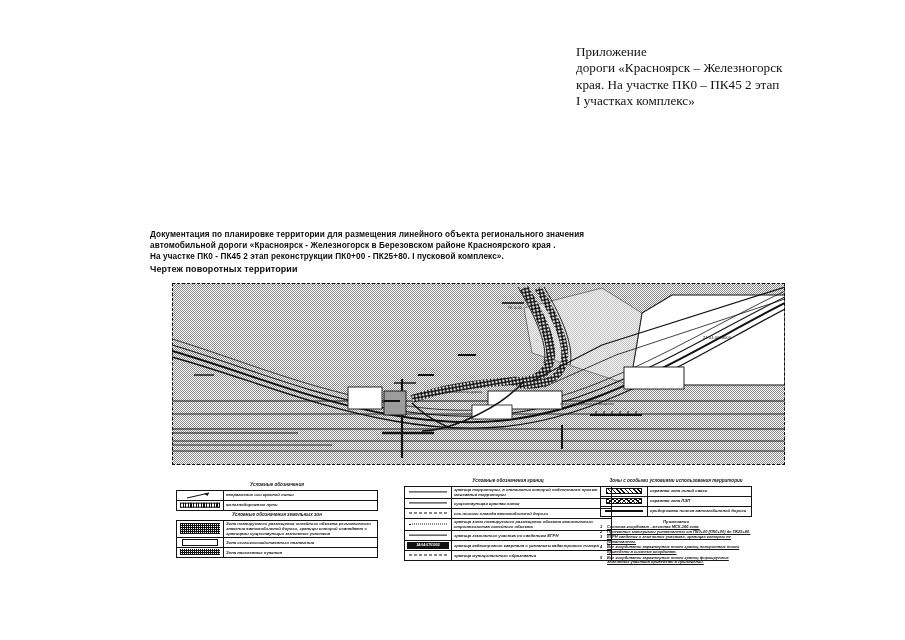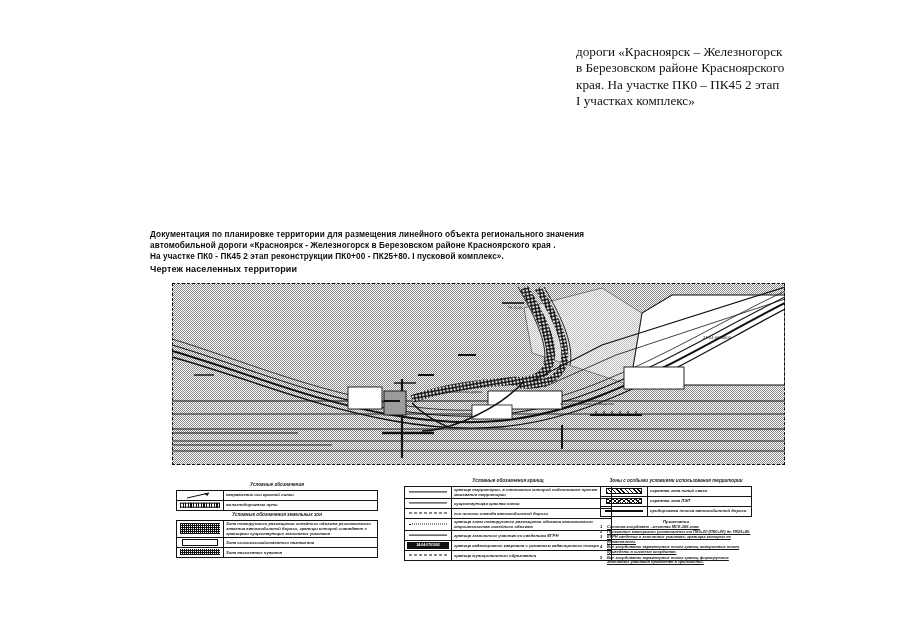--- a/index.html
+++ b/index.html
@@ -124,31 +124,31 @@
     font-size:4px;line-height:4.8px;color:#191616;flex:1;
     text-decoration:underline;text-decoration-thickness:0.3px;
   }
 </style>
 </head>
 <body>
 
 <div class="page">
 
   <div class="appendix">
+    <div>Приложение</div>
     <div>дороги «Красноярск – Железногорск</div>
-    <div>в Березовском районе Красноярского</div>
     <div>края. На участке ПК0 – ПК45 2 этап</div>
     <div>I участках комплекс»</div>
   </div>
 
   <div class="subtitle">
     <div>Документация по планировке территории для размещения линейного объекта регионального значения</div>
     <div>автомобильной дороги «Красноярск - Железногорск в Березовском районе Красноярского края .</div>
     <div>На участке ПК0 - ПК45 2 этап реконструкции ПК0+00 - ПК25+80. I пусковой комплекс».</div>
-    <div class="l4">Чертеж населенных территории</div>
+    <div class="l4">Чертеж поворотных территории</div>
   </div>
 
   <div class="map">
     <div class="halftone"></div>
 
     <svg class="mapsvg" viewBox="0 0 613 182" preserveAspectRatio="none">
       <defs>
         <pattern id="xh" width="5" height="5" patternUnits="userSpaceOnUse" patternTransform="rotate(35)">
           <rect width="5" height="5" fill="#fff"></rect>
           <path d="M0 0 L5 5 M5 0 L0 5" stroke="#000" stroke-width="1.4"></path>

